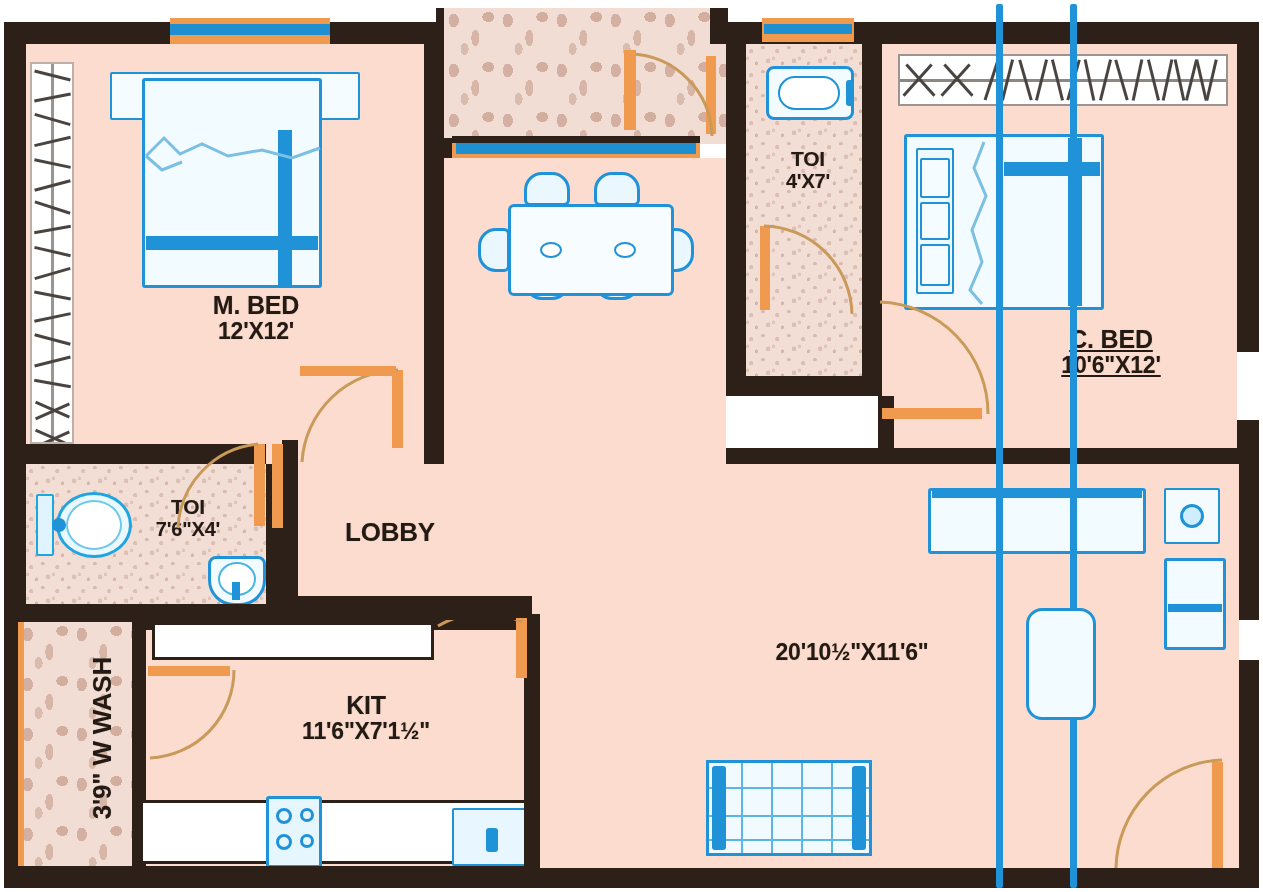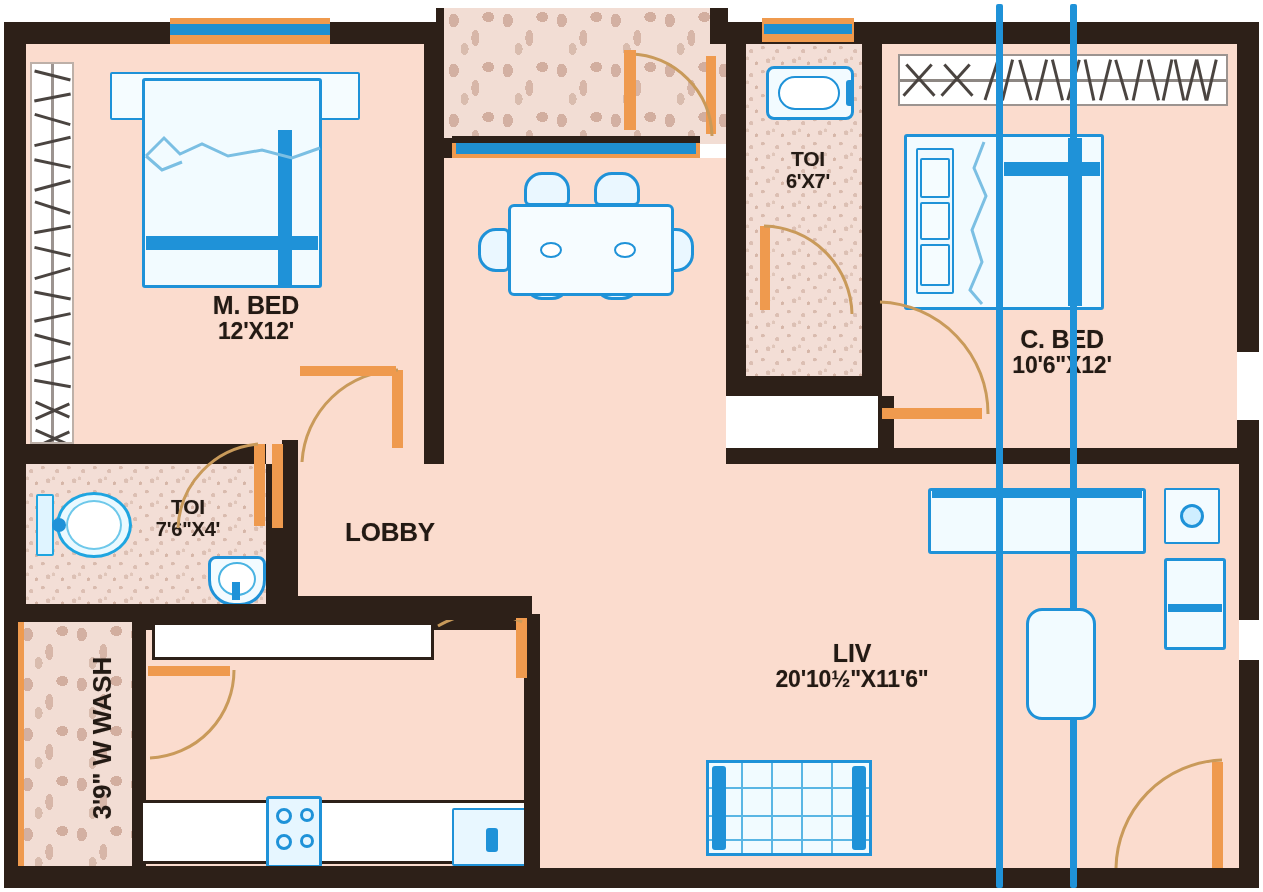--- a/index.html
+++ b/index.html
@@ -203,21 +203,21 @@
 
   <div class="abs" style="left:762px;top:18px;width:92px;height:24px;background:#ef9a4e;"></div>
   <div class="abs winblue" style="left:764px;top:24px;width:88px;height:10px;"></div>
 
   <div class="abs fu" style="left:766px;top:66px;width:88px;height:54px;border-radius:8px;"></div>
   <div class="abs fu2" style="left:778px;top:76px;width:62px;height:34px;border-radius:17px;background:#ffffff;"></div>
   <div class="abs fusolid" style="left:846px;top:80px;width:8px;height:26px;border-radius:3px;"></div>
 
   <div class="abs lbl lbl-sm" style="left:748px;top:148px;width:120px;">
     <span class="n">TOI</span>
-    <span class="d">6'X7'</span>
+    <span class="d">4'X7'</span>
   </div>
 
   <div class="abs doorleaf" style="left:760px;top:226px;width:10px;height:84px;"></div>
   <svg class="abs" style="left:762px;top:224px;width:92px;height:92px;" viewBox="0 0 92 92">
     <path d="M2,2 A90,90 0 0 1 90,90" fill="none" stroke="#c99a5a" stroke-width="3"></path>
   </svg>
   <div class="abs wall" style="left:726px;top:376px;width:142px;height:20px;"></div>
   <div class="abs wall" style="left:862px;top:44px;width:20px;height:352px;"></div>
 
   <div class="abs floor" style="left:882px;top:44px;width:355px;height:410px;"></div>
@@ -250,21 +250,21 @@
   <div class="abs fusolid" style="left:1004px;top:162px;width:96px;height:14px;"></div>
   <div class="abs fusolid" style="left:1068px;top:138px;width:14px;height:168px;"></div>
   <div class="abs fu2" style="left:916px;top:148px;width:38px;height:146px;background:#eef9ff;"></div>
   <div class="abs fu2" style="left:920px;top:158px;width:30px;height:40px;"></div>
   <div class="abs fu2" style="left:920px;top:202px;width:30px;height:38px;"></div>
   <div class="abs fu2" style="left:920px;top:244px;width:30px;height:42px;"></div>
   <svg class="abs" style="left:956px;top:140px;width:56px;height:166px;" viewBox="0 0 56 166">
     <path d="M28,2 L18,28 L30,56 L16,90 L26,122 L14,150 L26,164" fill="none" stroke="#7bbfe3" stroke-width="3"></path>
   </svg>
 
-  <div class="abs lbl" style="left:942px;top:326px;width:240px;">
+  <div class="abs lbl" style="left:991px;top:326px;width:240px;text-decoration:underline;">
     <span class="n">C. BED</span>
     <span class="d">10'6"X12'</span>
   </div>
 
   <div class="abs wall" style="left:726px;top:448px;width:260px;height:16px;"></div>
   <div class="abs wall" style="left:986px;top:448px;width:251px;height:16px;"></div>
   <div class="abs wall" style="left:878px;top:396px;width:16px;height:58px;"></div>
   <div class="abs doorleaf" style="left:882px;top:408px;width:100px;height:11px;"></div>
   <svg class="abs" style="left:878px;top:300px;width:112px;height:116px;" viewBox="0 0 112 116">
     <path d="M110,114 A112,112 0 0 0 2,2" fill="none" stroke="#c99a5a" stroke-width="3"></path>
@@ -310,20 +310,24 @@
   <div class="abs floor" style="left:146px;top:622px;width:390px;height:248px;"></div>
 
   <div class="abs wall" style="left:146px;top:614px;width:390px;height:16px;"></div>
   <div class="abs win" style="left:152px;top:622px;width:282px;height:38px;border-width:3px;"></div>
 
   <div class="abs doorleaf" style="left:148px;top:666px;width:82px;height:10px;"></div>
   <svg class="abs" style="left:148px;top:668px;width:88px;height:92px;" viewBox="0 0 88 92">
     <path d="M86,2 A88,88 0 0 1 2,90" fill="none" stroke="#c99a5a" stroke-width="3"></path>
   </svg>
 
+  <div class="abs lbl" style="left:236px;top:692px;width:260px;">
+    <span class="n">KIT</span>
+    <span class="d">11'6"X7'1½"</span>
+  </div>
 
   <div class="abs win" style="left:140px;top:800px;width:402px;height:64px;border-width:3px;"></div>
   <div class="abs fu" style="left:266px;top:796px;width:56px;height:72px;background:#e6f6ff;"></div>
   <div class="abs" style="left:276px;top:808px;width:16px;height:16px;border:3px solid #1f92d8;border-radius:50%;"></div>
   <div class="abs" style="left:300px;top:808px;width:14px;height:14px;border:3px solid #1f92d8;border-radius:50%;"></div>
   <div class="abs" style="left:276px;top:834px;width:16px;height:16px;border:3px solid #1f92d8;border-radius:50%;"></div>
   <div class="abs" style="left:300px;top:834px;width:14px;height:14px;border:3px solid #1f92d8;border-radius:50%;"></div>
   <div class="abs fu2" style="left:452px;top:808px;width:78px;height:58px;background:#e8f7ff;"></div>
   <div class="abs fusolid" style="left:486px;top:828px;width:12px;height:24px;border-radius:3px;"></div>
   <div class="abs wall" style="left:4px;top:866px;width:1255px;height:22px;"></div>
@@ -341,21 +345,20 @@
   </svg>
 
   <div class="abs wall" style="left:282px;top:596px;width:250px;height:18px;"></div>
   <div class="abs wall" style="left:282px;top:440px;width:16px;height:176px;"></div>
   <div class="abs doorleaf" style="left:272px;top:444px;width:11px;height:84px;"></div>
 
   <div class="abs floor" style="left:540px;top:618px;width:699px;height:250px;"></div>
   <div class="abs floor" style="left:726px;top:464px;width:513px;height:158px;"></div>
 
   <div class="abs lbl" style="left:712px;top:640px;width:280px;">
-    <span class="n">LIV</span>
     <span class="d">20'10½"X11'6"</span>
   </div>
 
   <div class="abs fu" style="left:928px;top:488px;width:218px;height:66px;"></div>
   <div class="abs seat" style="left:996px;"></div>
   <div class="abs seat" style="left:1070px;"></div>
   <div class="abs fusolid" style="left:932px;top:490px;width:210px;height:8px;"></div>
 
   <div class="abs fu2" style="left:1164px;top:488px;width:56px;height:56px;background:#f3fbff;"></div>
   <div class="abs" style="left:1180px;top:504px;width:24px;height:24px;border-radius:50%;border:3px solid #1f92d8;background:#cfeeff;"></div>

